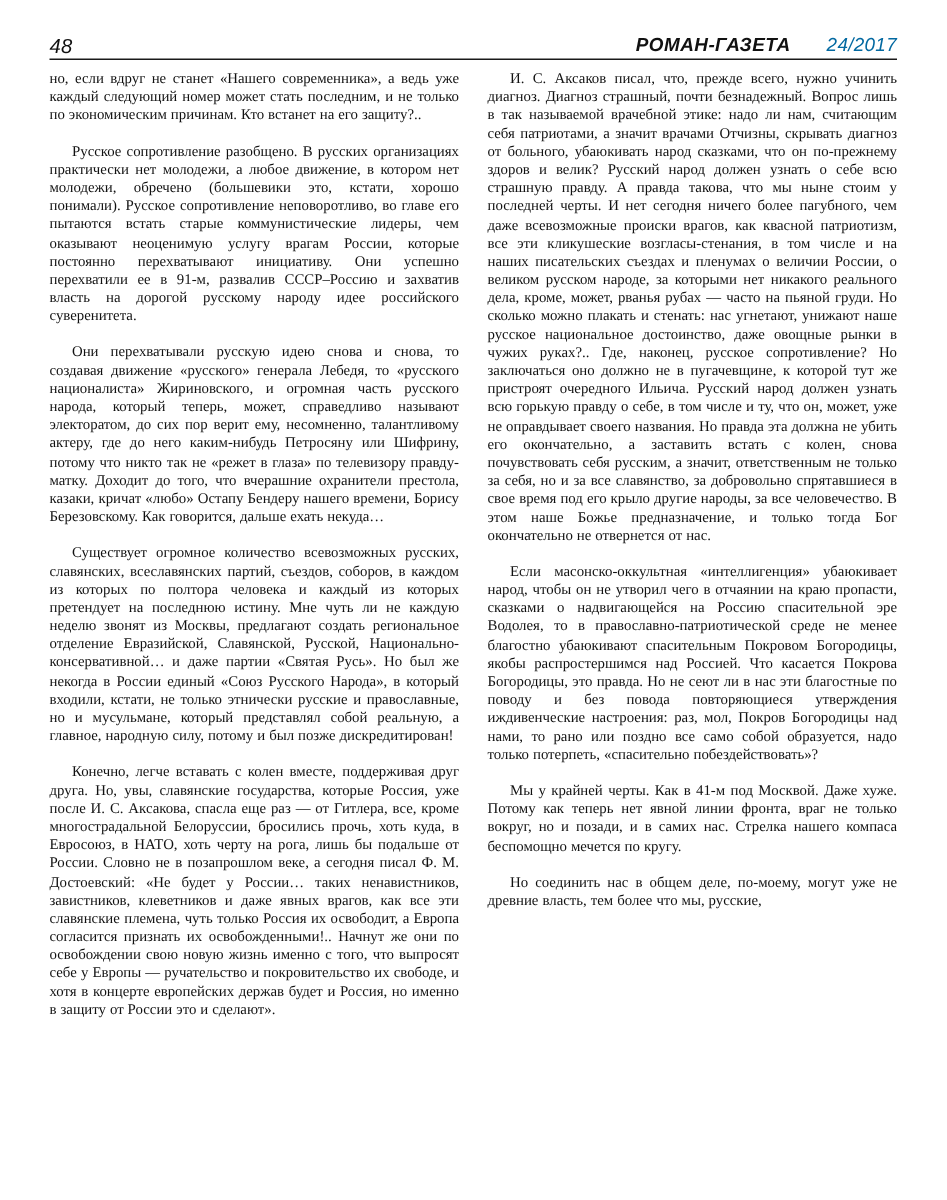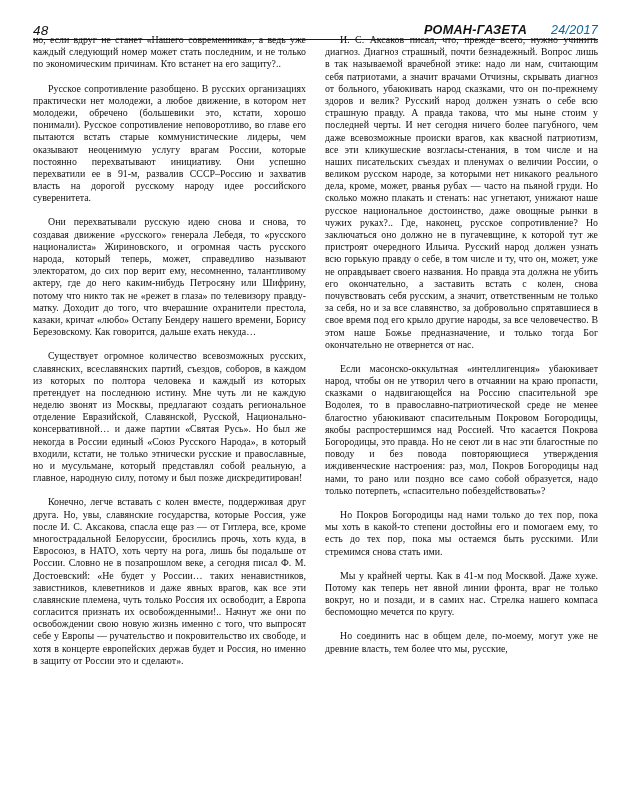--- a/index.html
+++ b/index.html
@@ -66,21 +66,21 @@
     font-size: 12.6px;
     letter-spacing: 0.2px;
     color: #0369a1;
     line-height: 1;
   }
 
   
   .columns {
     position: absolute;
     left: 33px;
-    top: 34px;
+    top: 47px;
     width: 565px;
     height: 740px;
     display: flex;
     gap: 19px;
   }
   .col {
     width: 273px;
     flex: 0 0 273px;
   }
   .col p {
@@ -118,19 +118,18 @@
     <div class="col" id="col-left">
         <p class="cont">но, если вдруг не станет «Нашего современника», а ведь уже каждый следующий номер может стать последним, и не только по экономическим причинам. Кто встанет на его защиту?..</p>
         <p class="">Русское сопротивление разобщено. В русских организациях практически нет молодежи, а любое движение, в котором нет молодежи, обречено (большевики это, кстати, хорошо понимали). Русское сопротивление неповоротливо, во главе его пытаются встать старые коммунистические лидеры, чем оказывают неоценимую услугу врагам России, которые постоянно перехватывают инициативу. Они успешно перехватили ее в 91-м, развалив СССР–Россию и захватив власть на дорогой русскому народу идее российского суверенитета.</p>
         <p class="">Они перехватывали русскую идею снова и снова, то создавая движение «русского» генерала Лебедя, то «русского националиста» Жириновского, и огромная часть русского народа, который теперь, может, справедливо называют электоратом, до сих пор верит ему, несомненно, талантливому актеру, где до него каким-нибудь Петросяну или Шифрину, потому что никто так не «режет в глаза» по телевизору правду-матку. Доходит до того, что вчерашние охранители престола, казаки, кричат «любо» Остапу Бендеру нашего времени, Борису Березовскому. Как говорится, дальше ехать некуда…</p>
         <p class="">Существует огромное количество всевозможных русских, славянских, всеславянских партий, съездов, соборов, в каждом из которых по полтора человека и каждый из которых претендует на последнюю истину. Мне чуть ли не каждую неделю звонят из Москвы, предлагают создать региональное отделение Евразийской, Славянской, Русской, Национально-консервативной… и даже партии «Святая Русь». Но был же некогда в России единый «Союз Русского Народа», в который входили, кстати, не только этнически русские и православные, но и мусульмане, который представлял собой реальную, а главное, народную силу, потому и был позже дискредитирован!</p>
         <p class="">Конечно, легче вставать с колен вместе, поддерживая друг друга. Но, увы, славянские государства, которые Россия, уже после И. С. Аксакова, спасла еще раз — от Гитлера, все, кроме многострадальной Белоруссии, бросились прочь, хоть куда, в Евросоюз, в НАТО, хоть черту на рога, лишь бы подальше от России. Словно не в позапрошлом веке, а сегодня писал Ф. М. Достоевский: «Не будет у России… таких ненавистников, завистников, клеветников и даже явных врагов, как все эти славянские племена, чуть только Россия их освободит, а Европа согласится признать их освобожденными!.. Начнут же они по освобождении свою новую жизнь именно с того, что выпросят себе у Европы — ручательство и покровительство их свободе, и хотя в концерте европейских держав будет и Россия, но именно в защиту от России это и сделают».</p>
       </div>
     <div class="col" id="col-right">
         <p class="">И. С. Аксаков писал, что, прежде всего, нужно учинить диагноз. Диагноз страшный, почти безнадежный. Вопрос лишь в так называемой врачебной этике: надо ли нам, считающим себя патриотами, а значит врачами Отчизны, скрывать диагноз от больного, убаюкивать народ сказками, что он по-прежнему здоров и велик? Русский народ должен узнать о себе всю страшную правду. А правда такова, что мы ныне стоим у последней черты. И нет сегодня ничего более пагубного, чем даже всевозможные происки врагов, как квасной патриотизм, все эти кликушеские возгласы-стенания, в том числе и на наших писательских съездах и пленумах о величии России, о великом русском народе, за которыми нет никакого реального дела, кроме, может, рванья рубах — часто на пьяной груди. Но сколько можно плакать и стенать: нас угнетают, унижают наше русское национальное достоинство, даже овощные рынки в чужих руках?.. Где, наконец, русское сопротивление? Но заключаться оно должно не в пугачевщине, к которой тут же пристроят очередного Ильича. Русский народ должен узнать всю горькую правду о себе, в том числе и ту, что он, может, уже не оправдывает своего названия. Но правда эта должна не убить его окончательно, а заставить встать с колен, снова почувствовать себя русским, а значит, ответственным не только за себя, но и за все славянство, за добровольно спрятавшиеся в свое время под его крыло другие народы, за все человечество. В этом наше Божье предназначение, и только тогда Бог окончательно не отвернется от нас.</p>
         <p class="">Если масонско-оккультная «интеллигенция» убаюкивает народ, чтобы он не утворил чего в отчаянии на краю пропасти, сказками о надвигающейся на Россию спасительной эре Водолея, то в православно-патриотической среде не менее благостно убаюкивают спасительным Покровом Богородицы, якобы распростершимся над Россией. Что касается Покрова Богородицы, это правда. Но не сеют ли в нас эти благостные по поводу и без повода повторяющиеся утверждения иждивенческие настроения: раз, мол, Покров Богородицы над нами, то рано или поздно все само собой образуется, надо только потерпеть, «спасительно побездействовать»?</p>
-        <p class="">Но Покров Богородицы над нами только до тех пор, пока мы хоть в какой-то степени достойны его и помогаем ему, то есть до тех пор, пока мы остаемся быть русскими. Или стремимся снова стать ими.</p>
         <p class="">Мы у крайней черты. Как в 41-м под Москвой. Даже хуже. Потому как теперь нет явной линии фронта, враг не только вокруг, но и позади, и в самих нас. Стрелка нашего компаса беспомощно мечется по кругу.</p>
         <p class="">Но соединить нас в общем деле, по-моему, могут уже не древние власть, тем более что мы, русские,</p>
       </div>
   </div>
 
 </div>
 
 </body></html>

